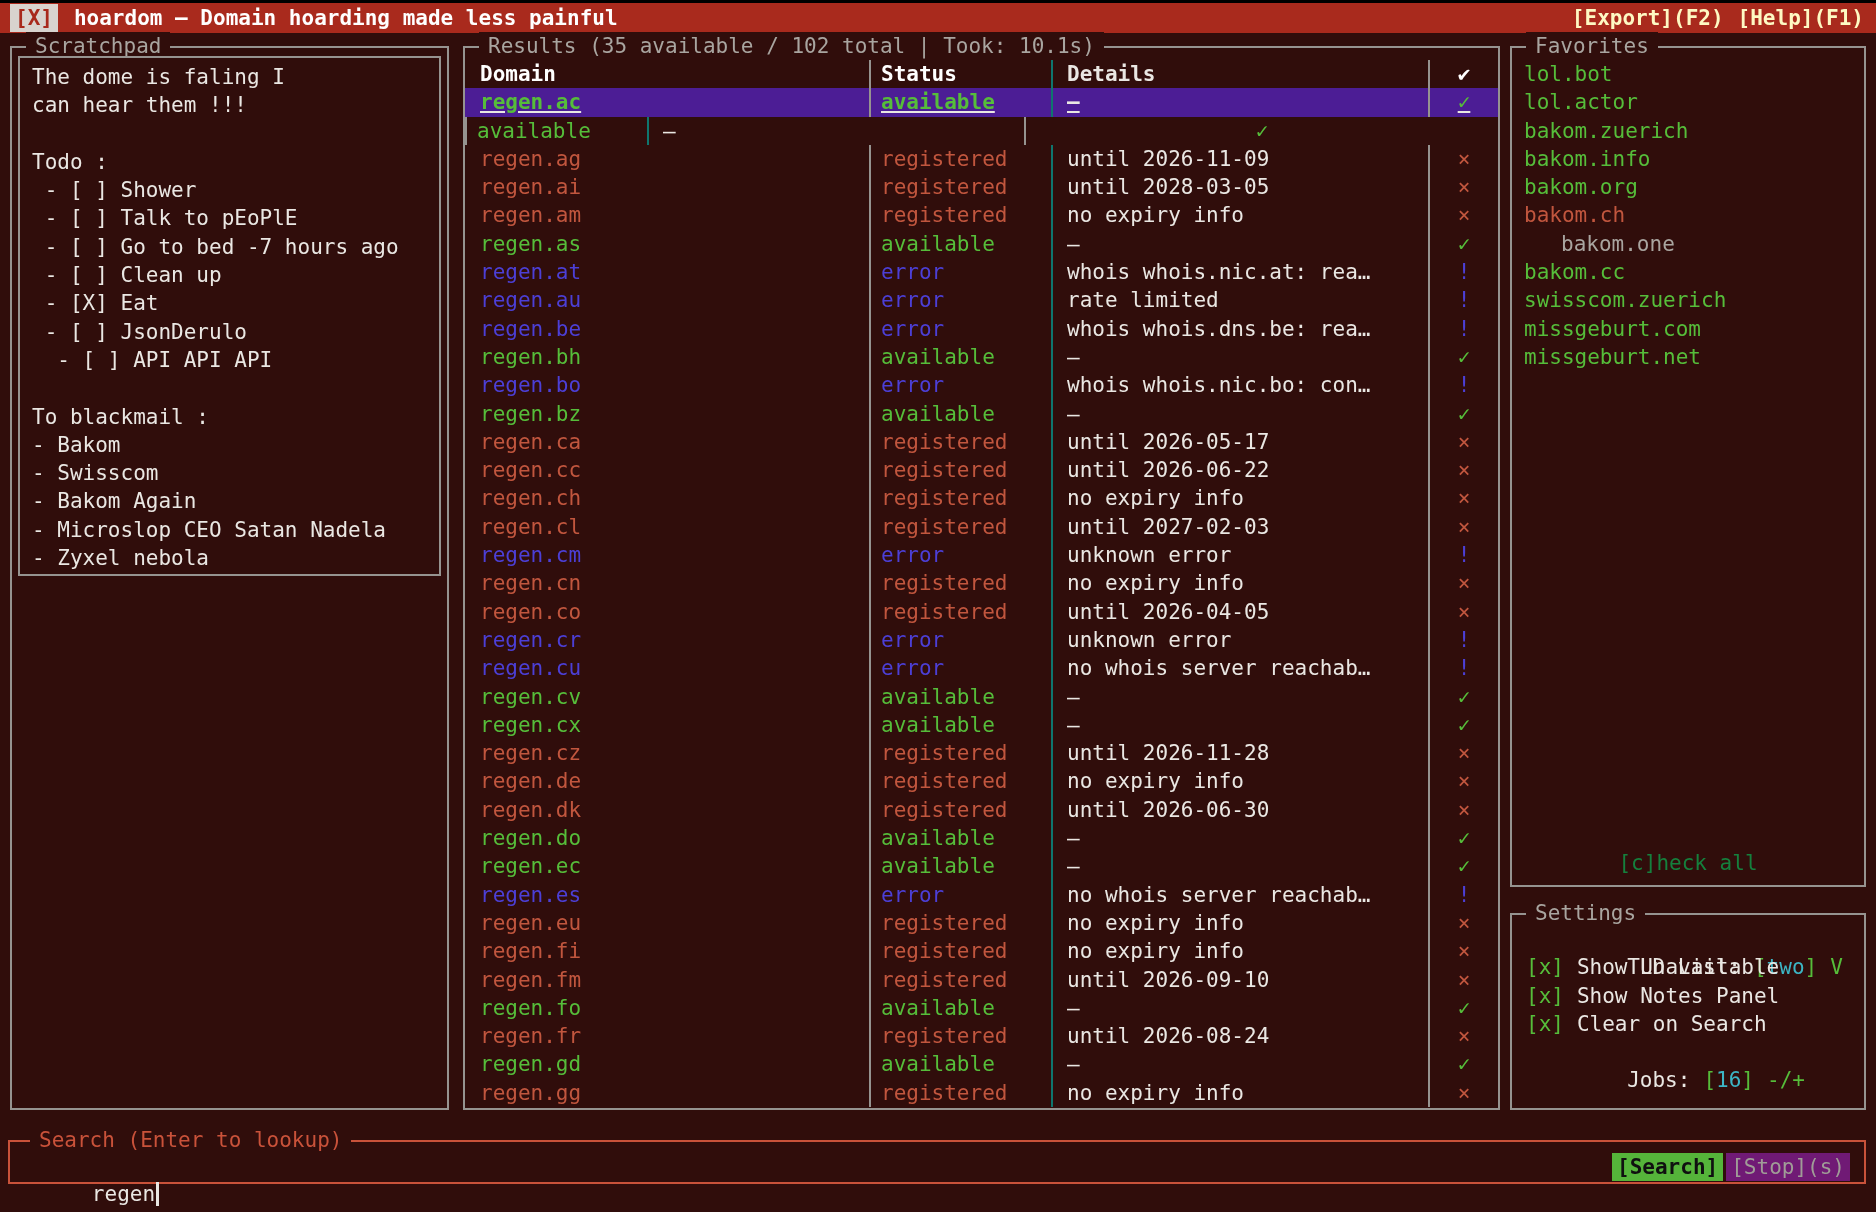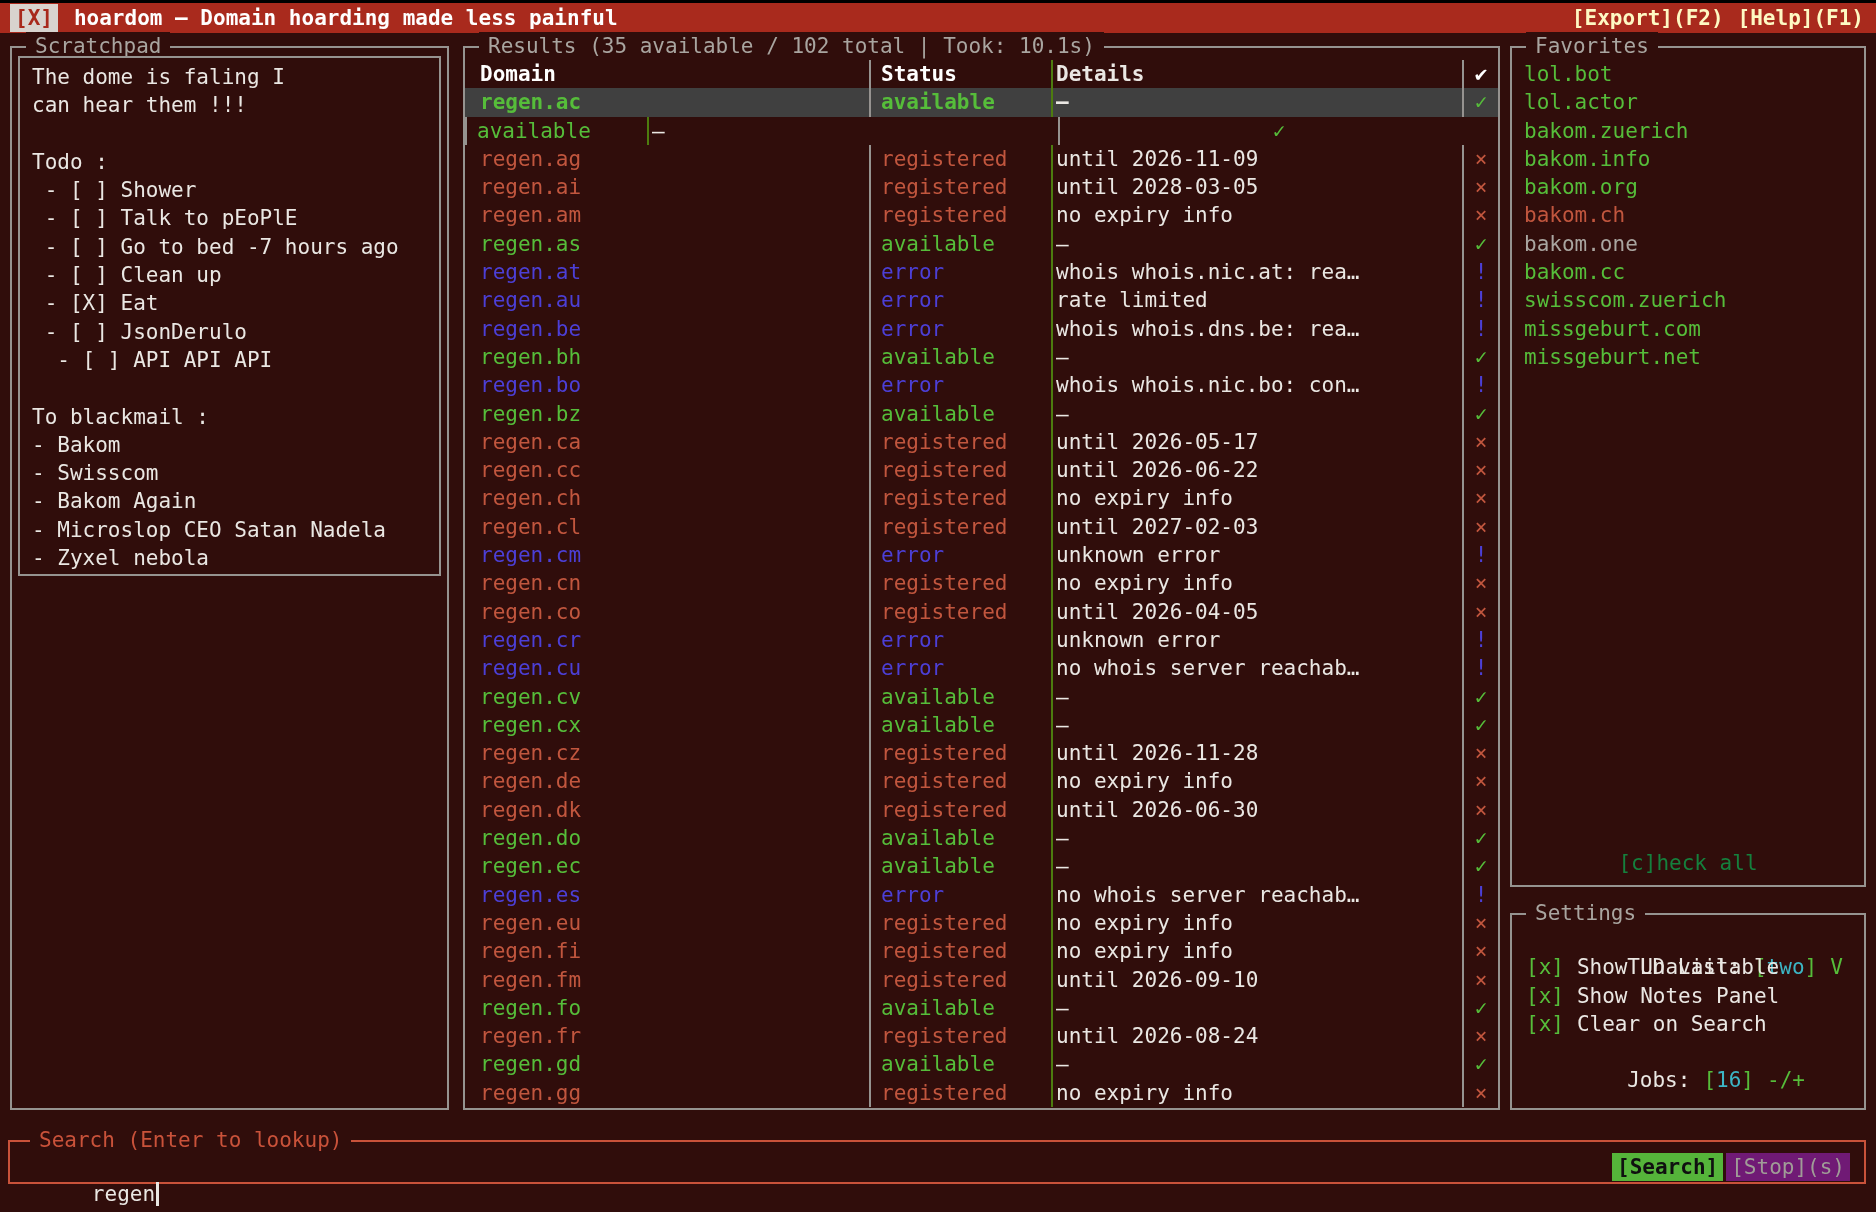--- a/index.html
+++ b/index.html
@@ -24,30 +24,30 @@
     position:absolute;top:-16px;left:14px;background:#300d0b;
     padding:0 9px;color:#a9a5a0;white-space:pre;
   }
   
   .notes-box{position:absolute;left:6px;right:6px;top:8px;height:520px;border:2px solid #969390;box-sizing:border-box;}
   .notes-text{padding:5px 12px;white-space:pre;color:#eae7e3;}
   
   .table{padding-top:12px;}
   .trow{display:flex;height:28.3px;align-items:center;}
   .trow.thead{color:#ffffff;font-weight:bold;}
-  .trow.selected{background:#404040;font-weight:bold;}
+  .trow.selected{background:#4c1d95;font-weight:bold;text-decoration:underline;}
   .c-domain{width:404px;padding-left:15px;box-sizing:border-box;overflow:hidden;white-space:pre;align-self:stretch;display:flex;align-items:center;}
   .c-status{width:182px;padding-left:10px;border-left:2px solid #969390;box-sizing:border-box;overflow:hidden;white-space:pre;align-self:stretch;display:flex;align-items:center;}
-  .c-details{width:411px;padding-left:3px;border-left:2px solid #4d7c0f;box-sizing:border-box;overflow:hidden;white-space:pre;color:#eae7e3;align-self:stretch;display:flex;align-items:center;}
+  .c-details{width:377px;padding-left:14px;border-left:2px solid #0f766e;box-sizing:border-box;overflow:hidden;white-space:pre;color:#eae7e3;align-self:stretch;display:flex;align-items:center;}
   .c-check{flex:1;border-left:2px solid #969390;box-sizing:border-box;text-align:center;align-self:stretch;display:flex;align-items:center;justify-content:center;}
   .thead .c-check{color:#ffffff;}
   .st-available{color:#56bd3a;}
   .st-registered{color:#c1563e;}
   .st-error{color:#4c3fd6;}
-  .st-unknown{color:#a9a5a0;}
+  .st-unknown{color:#a9a5a0;margin-left:37px;}
   
   .fav-list{padding:12px 0 0 12px;}
   .fav-item{height:28.3px;white-space:pre;}
   .check-all{position:absolute;bottom:8px;left:0;right:0;text-align:center;color:#15803d;}
   
   .set-body{padding:10px 0 0 14px;}
   .set-line{height:28.3px;white-space:pre;}
   .green{color:#56bd3a;}
   .cyan{color:#3cb5c5;}
   .sp{display:inline-block;width:13px;}

